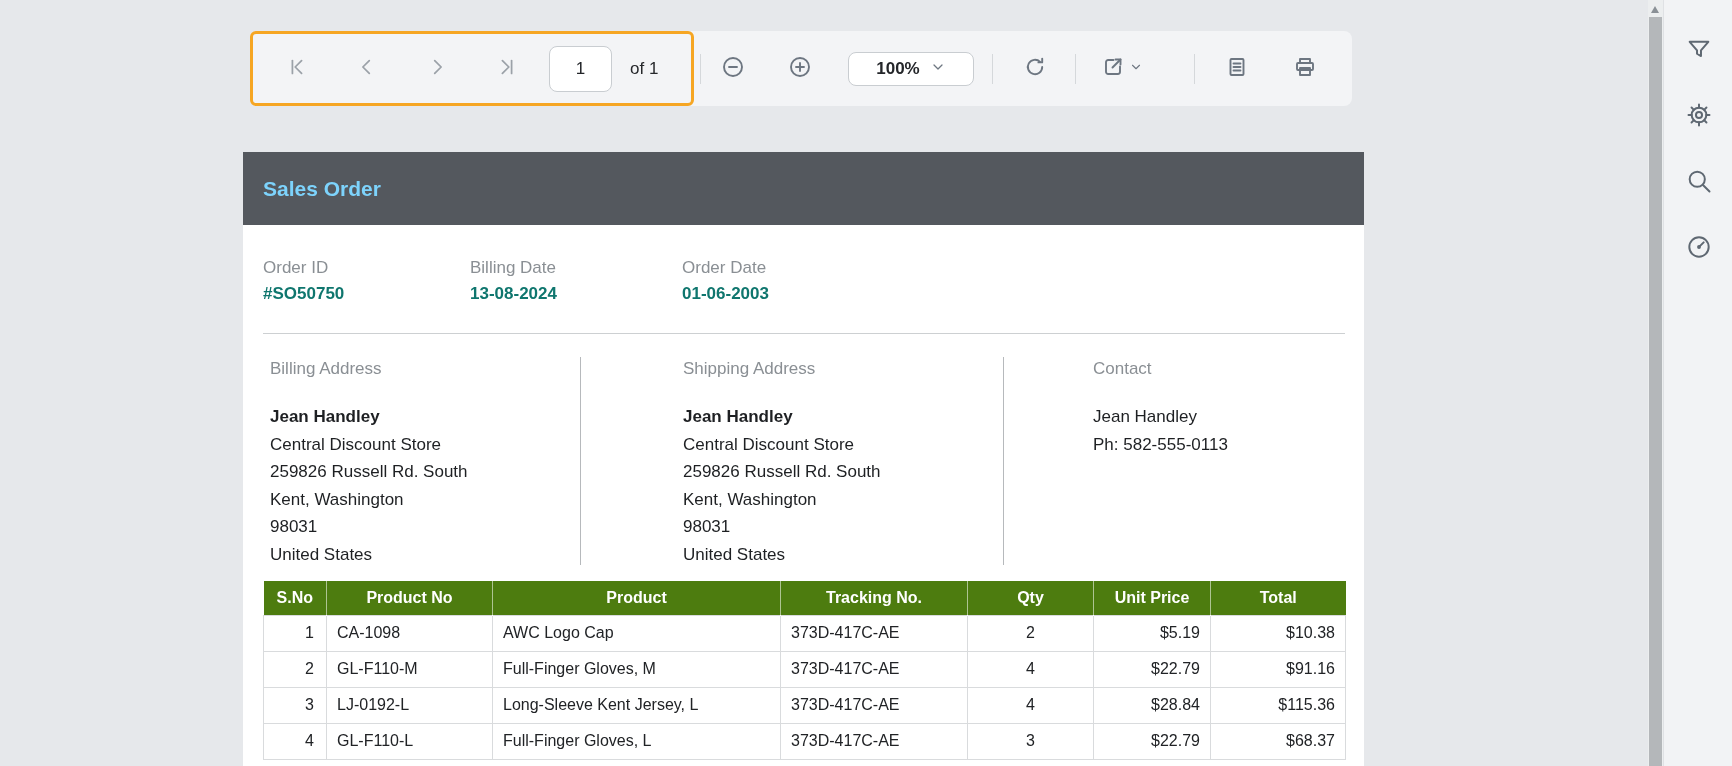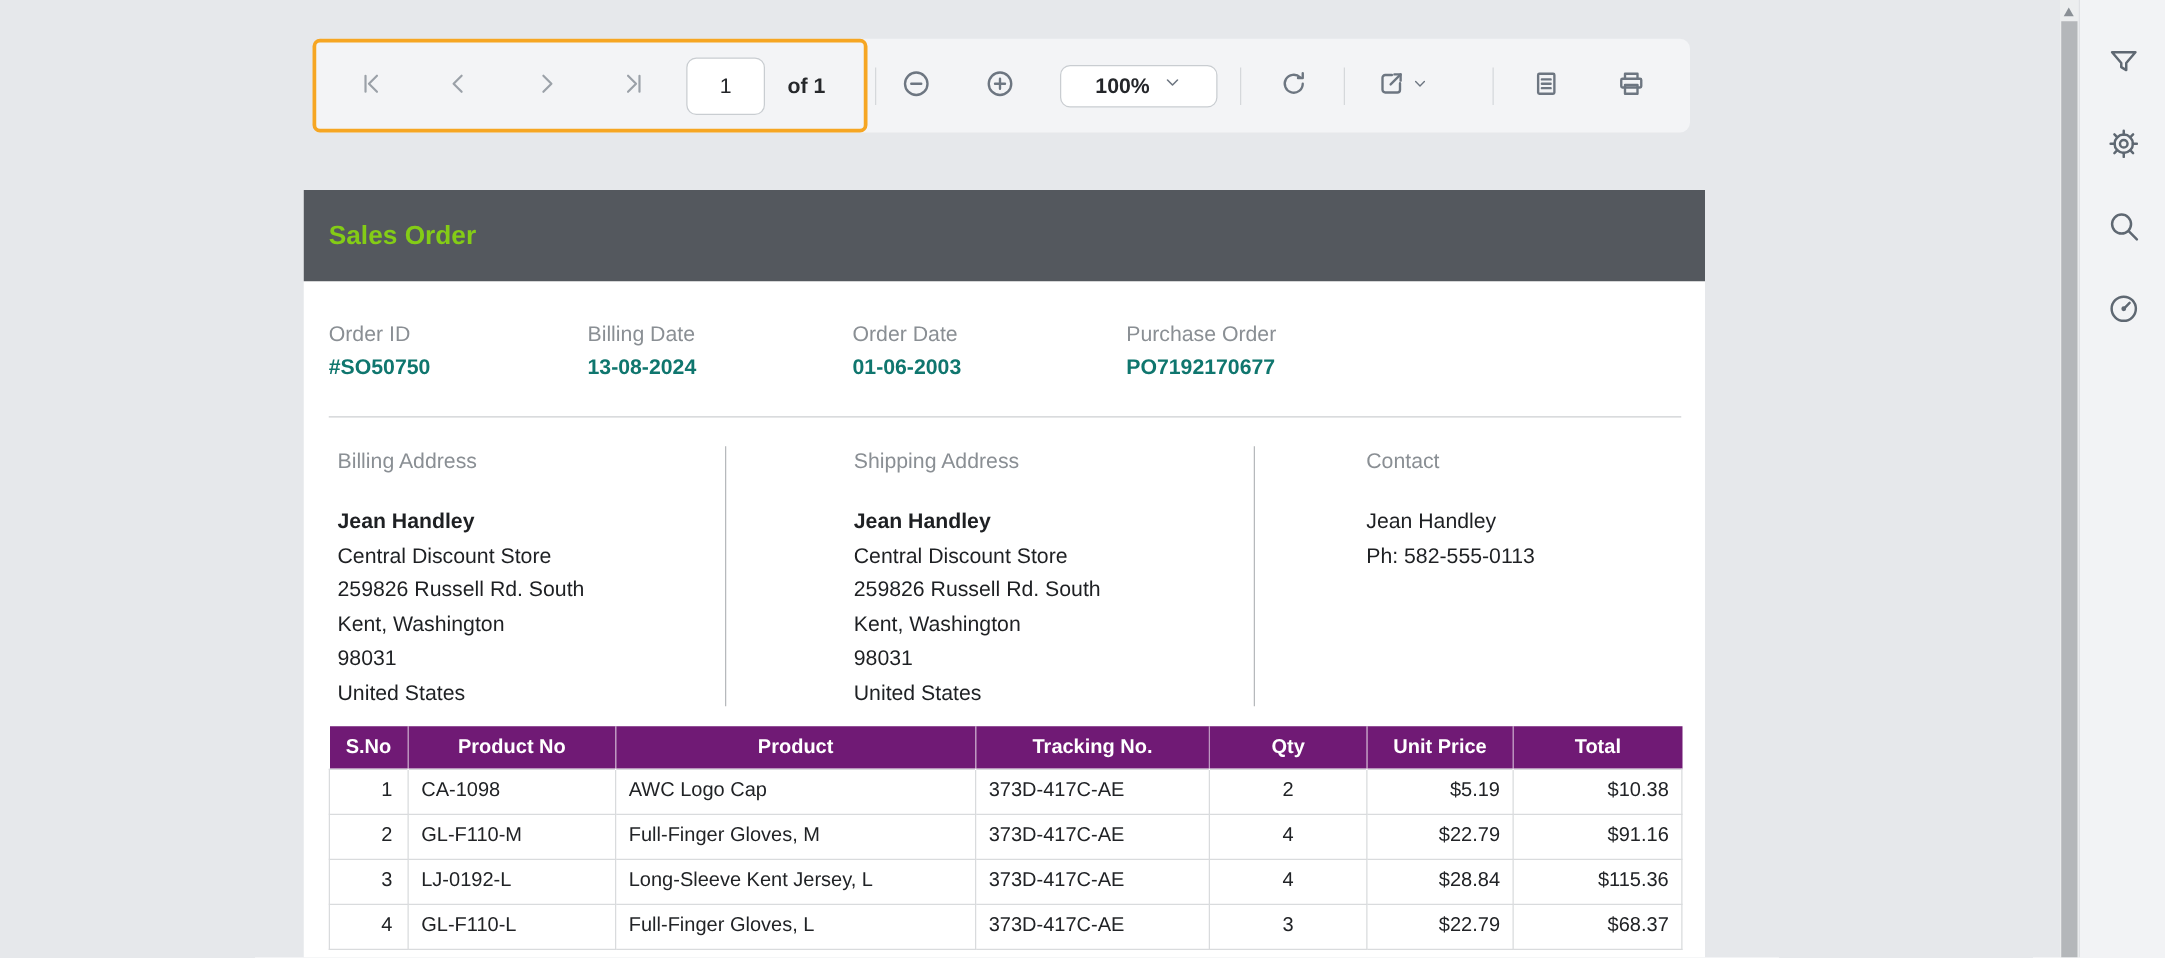--- a/index.html
+++ b/index.html
@@ -12,53 +12,53 @@
   .pagination-group { position:absolute; left:0; top:0; bottom:0; width:444px;
              border:3px solid #f6a623; border-radius:6px; display:flex; align-items:center; }
   .tb-btn { width:44px; height:44px; border:none; background:transparent; display:flex;
             align-items:center; justify-content:center; cursor:pointer; padding:0; }
   .tb-btn svg { stroke:#6d7681; fill:none; stroke-width:1.9; stroke-linecap:round; stroke-linejoin:round; }
   .nav-btn svg { stroke:#9ba1a8; }
   .nav-btn { margin-left:26px; }
   .nav-btn.first { margin-left:22px; }
   .page-input { margin-left:20px; width:63px; height:46px; border:1px solid #c9cdd1; border-radius:8px;
             background:#fff; text-align:center; font-size:17px; color:#222428; font-family:inherit; }
-  .of-label { margin-left:18px; font-size:17px; font-weight:700; color:#26282b; }
+  .of-label { margin-left:18px; font-size:17px; font-weight:400; color:#26282b; }
   .toolbar-rest { position:absolute; left:450px; top:0; bottom:0; display:flex; align-items:center; }
   .tdiv { width:1px; height:30px; background:#d5d8db; }
   .zoom-out { margin-left:10px; } .zoom-in { margin-left:23px; }
   .zoom-select { margin-left:26px; width:126px; height:34px; background:#fff; border:1px solid #c9cdd1;
             border-radius:8px; display:flex; align-items:center; justify-content:center; gap:10px; cursor:pointer; }
   .zoom-select .zval { font-size:17px; font-weight:600; color:#24262a; }
   .zoom-select svg, .export-btn svg { stroke:#6d7681; fill:none; stroke-width:1.9; stroke-linecap:round; stroke-linejoin:round; }
   .div-a { margin-left:18px; } .refresh-btn { margin-left:20px; } .div-b { margin-left:18px; }
   .export-btn { margin-left:14px; width:64px; height:44px; border:none; background:transparent; display:flex;
             align-items:center; justify-content:center; gap:4px; cursor:pointer; padding:0; }
   .div-c { margin-left:40px; } .layout-btn { margin-left:20px; } .print-btn { margin-left:24px; }
 
   
   .page { position:absolute; left:243px; top:152px; width:1121px; height:614px; background:#fff; }
   .doc-header { height:73px; background:#54585e; display:flex; align-items:center; padding-left:20px; }
-  .doc-title { color:#84cc16; font-size:21px; font-weight:700; }
+  .doc-title { color:#7dd3fc; font-size:21px; font-weight:700; }
   .meta-col { position:absolute; top:106px; }
   .meta-label { font-size:17px; color:#8a8f94; }
   .meta-value { font-size:17px; font-weight:700; color:#0f766e; margin-top:6px; }
   .m0{left:20px;} .m1{left:227px;} .m2{left:439px;} .m3{left:658px;} .m4{left:882px;}
   .hr1 { position:absolute; top:181px; left:20px; width:1082px; height:1px; background:#cdd0d2; }
   .addr-col { position:absolute; top:207px; }
   .a0{left:27px;} .a1{left:440px;} .a2{left:850px;}
   .addr-label { font-size:17px; color:#8a8f94; margin-bottom:24px; }
   .addr-line { font-size:17px; line-height:27.5px; color:#1e2023; }
   .addr-name { font-weight:700; }
   .vdiv { position:absolute; top:205px; height:208px; width:1px; background:#b6b9bc; }
   .v1{left:337px;} .v2{left:760px;}
 
   
   .doc-table { position:absolute; top:429px; left:20px; border-collapse:collapse; table-layout:fixed; width:1082px; }
-  .doc-table th { background:#701a75; color:#fff; font-size:16px; font-weight:700; height:34px;
+  .doc-table th { background:#4d7c0f; color:#fff; font-size:16px; font-weight:700; height:34px;
             text-align:center; border-right:1px solid rgba(255,255,255,.55); }
   .doc-table th:last-child { border-right:none; }
   .doc-table td { height:36px; font-size:16px; color:#212326; border:1px solid #d9dbdd; background:#fff; padding:0 10px; }
   .col-sno{width:63px;} .col-pno{width:166px;} .col-prod{width:288px;} .col-trk{width:187px;}
   .col-qty{width:126px;} .col-up{width:117px;} .col-tot{width:135px;}
   td.r { text-align:right; } td.c { text-align:center; } td.l { text-align:left; }
   td.sno { text-align:right; padding-right:12px; }
 
   
   .scrollbar { position:absolute; left:1648px; top:0; width:15px; height:766px; background:#eceeef; }
@@ -165,24 +165,20 @@
     <div class="meta-label">Order ID</div>
     <div class="meta-value">#SO50750</div>
   </div>
   <div class="meta-col m1">
     <div class="meta-label">Billing Date</div>
     <div class="meta-value">13-08-2024</div>
   </div>
   <div class="meta-col m2">
     <div class="meta-label">Order Date</div>
     <div class="meta-value">01-06-2003</div>
-  </div>
-  <div class="meta-col m3">
-    <div class="meta-label">Purchase Order</div>
-    <div class="meta-value">PO7192170677</div>
   </div>
 
   <div class="hr1"></div>
 
   <div class="addr-col a0">
     <div class="addr-label">Billing Address</div>
     <div class="addr-line addr-name">Jean Handley</div>
     <div class="addr-line">Central Discount Store</div>
     <div class="addr-line">259826 Russell Rd. South</div>
     <div class="addr-line">Kent, Washington</div>

